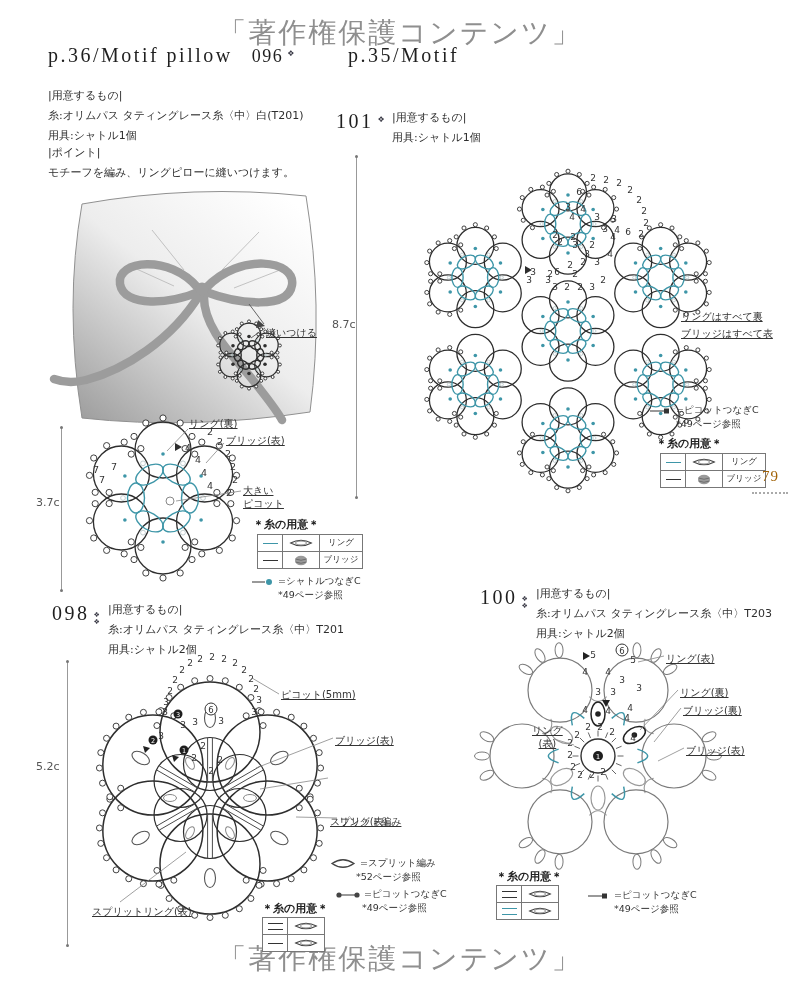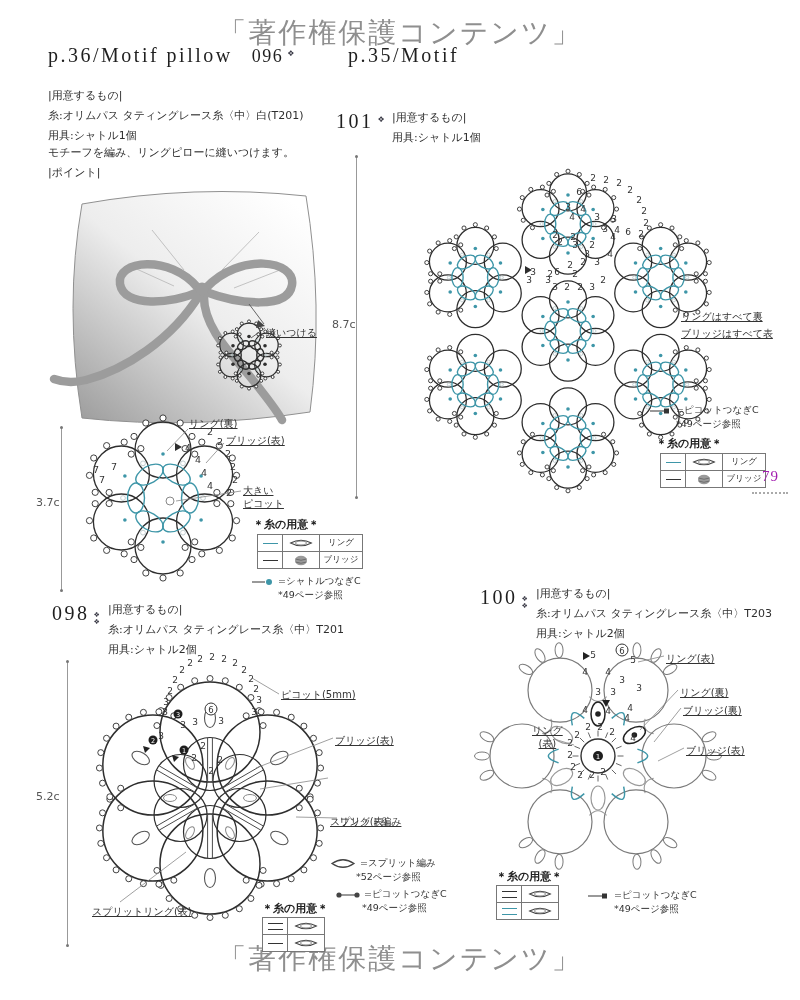--- a/index.html
+++ b/index.html
@@ -29,21 +29,21 @@
   .lc + .lc{border-left:1px solid #777;}
   .lline{width:24px;} .licon{width:36px;} .ltext{width:42px;font-size:8.5px;color:#333;}
   .hline{display:block;width:15px;border-top:1.6px solid #333;}
   .hline.teal{border-color:#3e96a8;}
   .hline2{display:block;width:15px;height:5px;border-top:1.6px solid #333;border-bottom:1.6px solid #333;}
   .hline2.teal{border-color:#3e96a8;}
   .join{position:absolute;font-size:9.5px;color:#333;white-space:nowrap;}
   .jrow{display:flex;align-items:center;gap:4px;}
   .jref{margin-left:26px;margin-top:1px;}
   .pagenum{position:absolute;font-family:"Liberation Serif","DejaVu Serif",serif;
-           font-size:15px;color:#a21caf;letter-spacing:1px;text-align:right;}
+           font-size:15px;color:#a16207;letter-spacing:1px;text-align:right;}
   .dotline{position:absolute;width:36px;border-top:2px dotted #aaa;}
   svg.diagram{position:absolute;overflow:visible;}
 </style>
 </head>
 <body>
 
 <div class="page">
 
   <div class="copyright" style="top:14px">「著作権保護コンテンツ」</div>
   <div class="copyright" style="top:940px">「著作権保護コンテンツ」</div>
@@ -55,22 +55,22 @@
   <div class="hdr" style="left:348px;top:44px">
     <span class="serif s20">p.35/</span><span class="serif s20">Motif</span>
   </div>
 
   <div class="block" style="left:48px;top:86px">
     <div>|用意するもの|</div>
     <div>糸:オリムパス タティングレース糸〈中〉白(T201)</div>
     <div>用具:シャトル1個</div>
   </div>
   <div class="block" style="left:48px;top:143px">
+    <div>|ポイント|</div>
     <div>モチーフを編み、リングピローに縫いつけます。</div>
-    <div>|ポイント|</div>
   </div>
 
   <svg id="pillow" class="diagram" style="left:52px;top:182px" width="290" height="245">
       <defs>
         <linearGradient id="pg" x1="85%" y1="0%" x2="0%" y2="100%">
           <stop offset="0%" stop-color="#ffffff"></stop>
           <stop offset="45%" stop-color="#ededed"></stop>
           <stop offset="100%" stop-color="#9a9a9a"></stop>
         </linearGradient>
       </defs>
@@ -829,21 +829,21 @@
       <text x="133" y="56.5" text-anchor="middle" font-size="8.5" fill="#333" font-family="DejaVu Sans,sans-serif">6</text>
       <circle cx="106" cy="94" r="4.5" fill="#1e1e1e"></circle>
       <text x="106" y="96.6" text-anchor="middle" font-size="6.5" fill="#fff" font-family="DejaVu Sans,sans-serif">1</text>
       <circle cx="75" cy="84" r="4.5" fill="#1e1e1e"></circle>
       <text x="75" y="86.6" text-anchor="middle" font-size="6.5" fill="#fff" font-family="DejaVu Sans,sans-serif">2</text>
       <circle cx="100" cy="58" r="4.5" fill="#1e1e1e"></circle>
       <text x="100" y="60.6" text-anchor="middle" font-size="6.5" fill="#fff" font-family="DejaVu Sans,sans-serif">3</text>
       <polygon points="94,99 101,101 96,106" fill="#222"></polygon>
       <polygon points="65,90 72,92 67,97" fill="#222"></polygon>
     </svg>
-  <div class="msize" style="left:36px;top:790px">5.2c</div>
+  <div class="msize" style="left:36px;top:760px">5.2c</div>
   <div class="vmeasure" style="left:67px;top:662px;height:283px">
       <i class="dot-t"></i>
       <i class="dot-b"></i>
     </div>
   <div class="label" style="left:281px;top:688px">ピコット(5mm)</div>
   <div class="label" style="left:335px;top:734px">ブリッジ(表)</div>
   <div class="label" style="left:330px;top:815px">スプリット編み</div>
   <div class="label" style="left:339px;top:815px">リング(表)</div>
   <div class="label" style="left:92px;top:905px">スプリットリング(表)</div>
   <div class="join" style="left:330px;top:857px">

